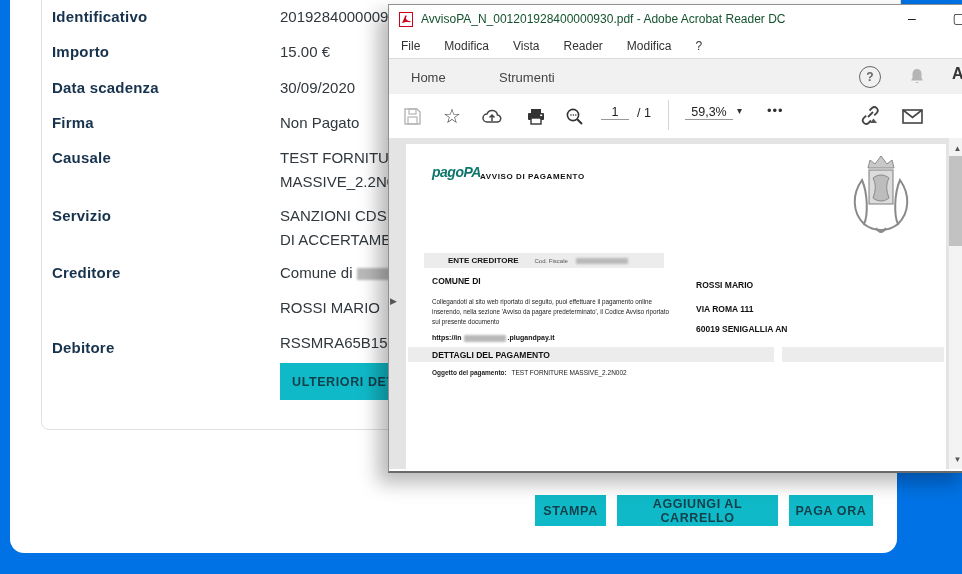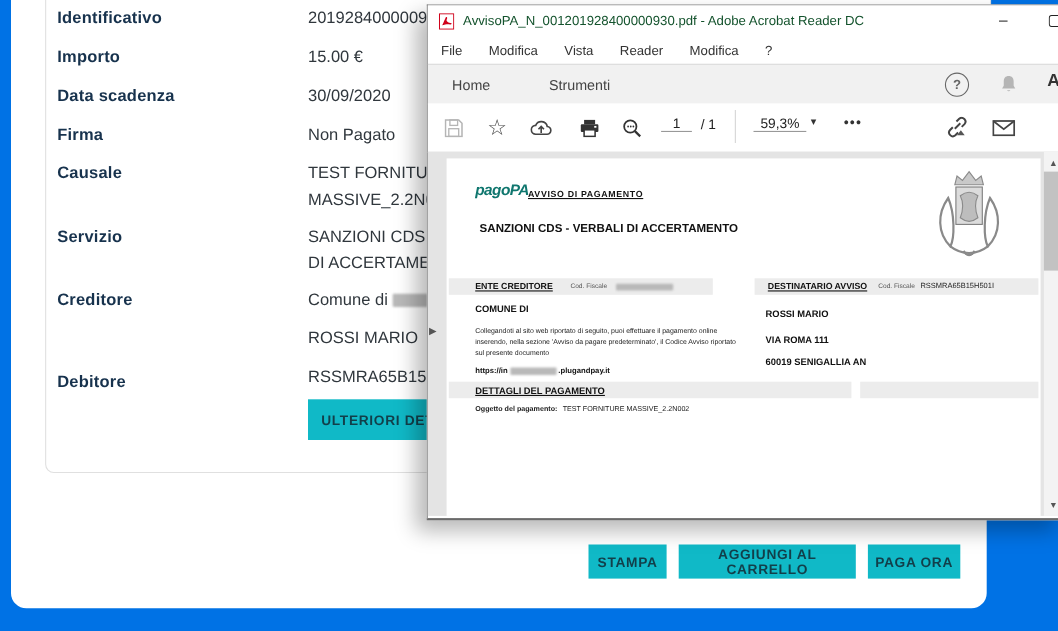--- a/index.html
+++ b/index.html
@@ -34,21 +34,21 @@
   .tbi{position:absolute;top:9px;width:26px;height:26px;display:flex;align-items:center;justify-content:center;cursor:pointer;}
   .underfield{border-bottom:1px solid #999;text-align:center;font-size:12.5px;color:#222;}
   #docarea{left:0;top:133px;width:100%;height:331px;background:#e4e4e4;overflow:hidden;}
   #pdfpage{left:17px;top:6px;width:540px;height:325px;background:#fff;}
   #scrollbar{right:3px;top:0;width:17px;height:331px;background:#f3f3f3;}
   #scroll-thumb{left:0;top:18px;width:17px;height:90px;background:#c2c2c2;}
   .scroll-arrow{left:0;width:17px;height:16px;display:flex;align-items:center;justify-content:center;font-size:8px;color:#555;cursor:pointer;}
 
   
   .pdf-band{background:#ececec;height:15px;display:flex;align-items:center;}
-  .pdf-h{font-weight:bold;font-size:8px;color:#111;text-decoration:underline;}
+  .pdf-h{font-weight:bold;font-size:8px;color:#111;}
   .pdf-small{font-size:6.5px;color:#222;}
   .pdf-bold-sm{font-weight:bold;font-size:8.5px;color:#111;}
 </style>
 </head>
 <body>
 
 <div id="screen">
 
   <div class="abs" id="page-white">
     <div class="abs" id="detail-card"></div>
@@ -174,41 +174,35 @@
           </svg>
       </span>
     </div>
 
     <div class="abs" id="docarea">
       <span class="abs" style="left:1px;top:158px;font-size:9px;color:#555;cursor:pointer;">▶</span>
 
       <div class="abs" id="pdfpage">
         <span class="abs" style="left:26px;top:20px;font-size:14px;font-weight:800;font-style:italic;color:#0f766e;letter-spacing:-0.5px;">pagoPA</span>
         <span class="abs pdf-h" style="left:74px;top:28px;letter-spacing:.6px;">AVVISO DI PAGAMENTO</span>
-        <span class="abs" style="left:30px;top:58px;font-weight:bold;font-size:10.5px;color:#111;">SANZIONI CDS - VERBALI DI ACCERTAMENTO</span>
 
         <svg class="abs" style="left:432px;top:6px;" width="86" height="96" viewBox="0 0 86 96">
           <path d="M30 18 L56 18 L54 10 L49 14 L43 6 L37 14 L32 10 Z" fill="#c9c9c9" stroke="#8a8a8a"></path>
           <rect x="31" y="20" width="24" height="34" fill="#dcdcdc" stroke="#7d7d7d"></rect>
           <path d="M35 28 C40 24 46 24 51 28 C48 34 48 40 51 48 C46 52 40 52 35 48 C38 40 38 34 35 28 Z" fill="#bdbdbd" stroke="#8a8a8a"></path>
           <path d="M24 30 C14 44 14 62 26 74 C30 66 30 44 24 30 Z" fill="none" stroke="#8a8a8a" stroke-width="2"></path>
           <path d="M62 30 C72 44 72 62 60 74 C56 66 56 44 62 30 Z" fill="none" stroke="#8a8a8a" stroke-width="2"></path>
           <path d="M26 74 C36 82 50 82 60 74" fill="none" stroke="#8a8a8a" stroke-width="2"></path>
           <path d="M38 78 Q43 86 48 78" fill="none" stroke="#8a8a8a" stroke-width="2"></path>
         </svg>
 
-        <div class="abs pdf-band" style="left:2px;top:109px;width:240px;">
+        <div class="abs pdf-band" style="left:18px;top:109px;width:240px;">
           <span class="pdf-h" style="margin-left:24px;">ENTE CREDITORE</span>
           <span class="pdf-small" style="margin-left:16px;font-size:6px;color:#555;">Cod. Fiscale</span>
           <span class="redacted" style="width:52px;height:6px;margin-left:8px;"></span>
-        </div>
-        <div class="abs pdf-band" style="left:280px;top:109px;width:258px;">
-          <span class="pdf-h" style="margin-left:12px;">DESTINATARIO AVVISO</span>
-          <span class="pdf-small" style="margin-left:10px;font-size:6px;color:#555;">Cod. Fiscale</span>
-          <span class="pdf-small" style="margin-left:5px;font-size:6.8px;">RSSMRA65B15H501I</span>
         </div>
 
         <span class="abs pdf-bold-sm" style="left:26px;top:132px;">COMUNE DI</span>
         <div class="abs" style="left:26px;top:153px;width:238px;font-size:6.3px;line-height:1.6;color:#222;">Collegandoti al sito web riportato di seguito, puoi effettuare il pagamento online inserendo, nella sezione 'Avviso da pagare predeterminato', il Codice Avviso riportato sul presente documento</div>
         <div class="abs" style="left:26px;top:190px;font-weight:bold;font-size:7px;color:#111;">
           <span>https://in</span><span class="redacted" style="width:42px;height:7px;margin:0 2px;"></span><span>.plugandpay.it</span>
         </div>
 
         <span class="abs pdf-bold-sm" style="left:290px;top:136px;">ROSSI MARIO</span>
         <span class="abs pdf-bold-sm" style="left:290px;top:160px;">VIA ROMA 111</span>

